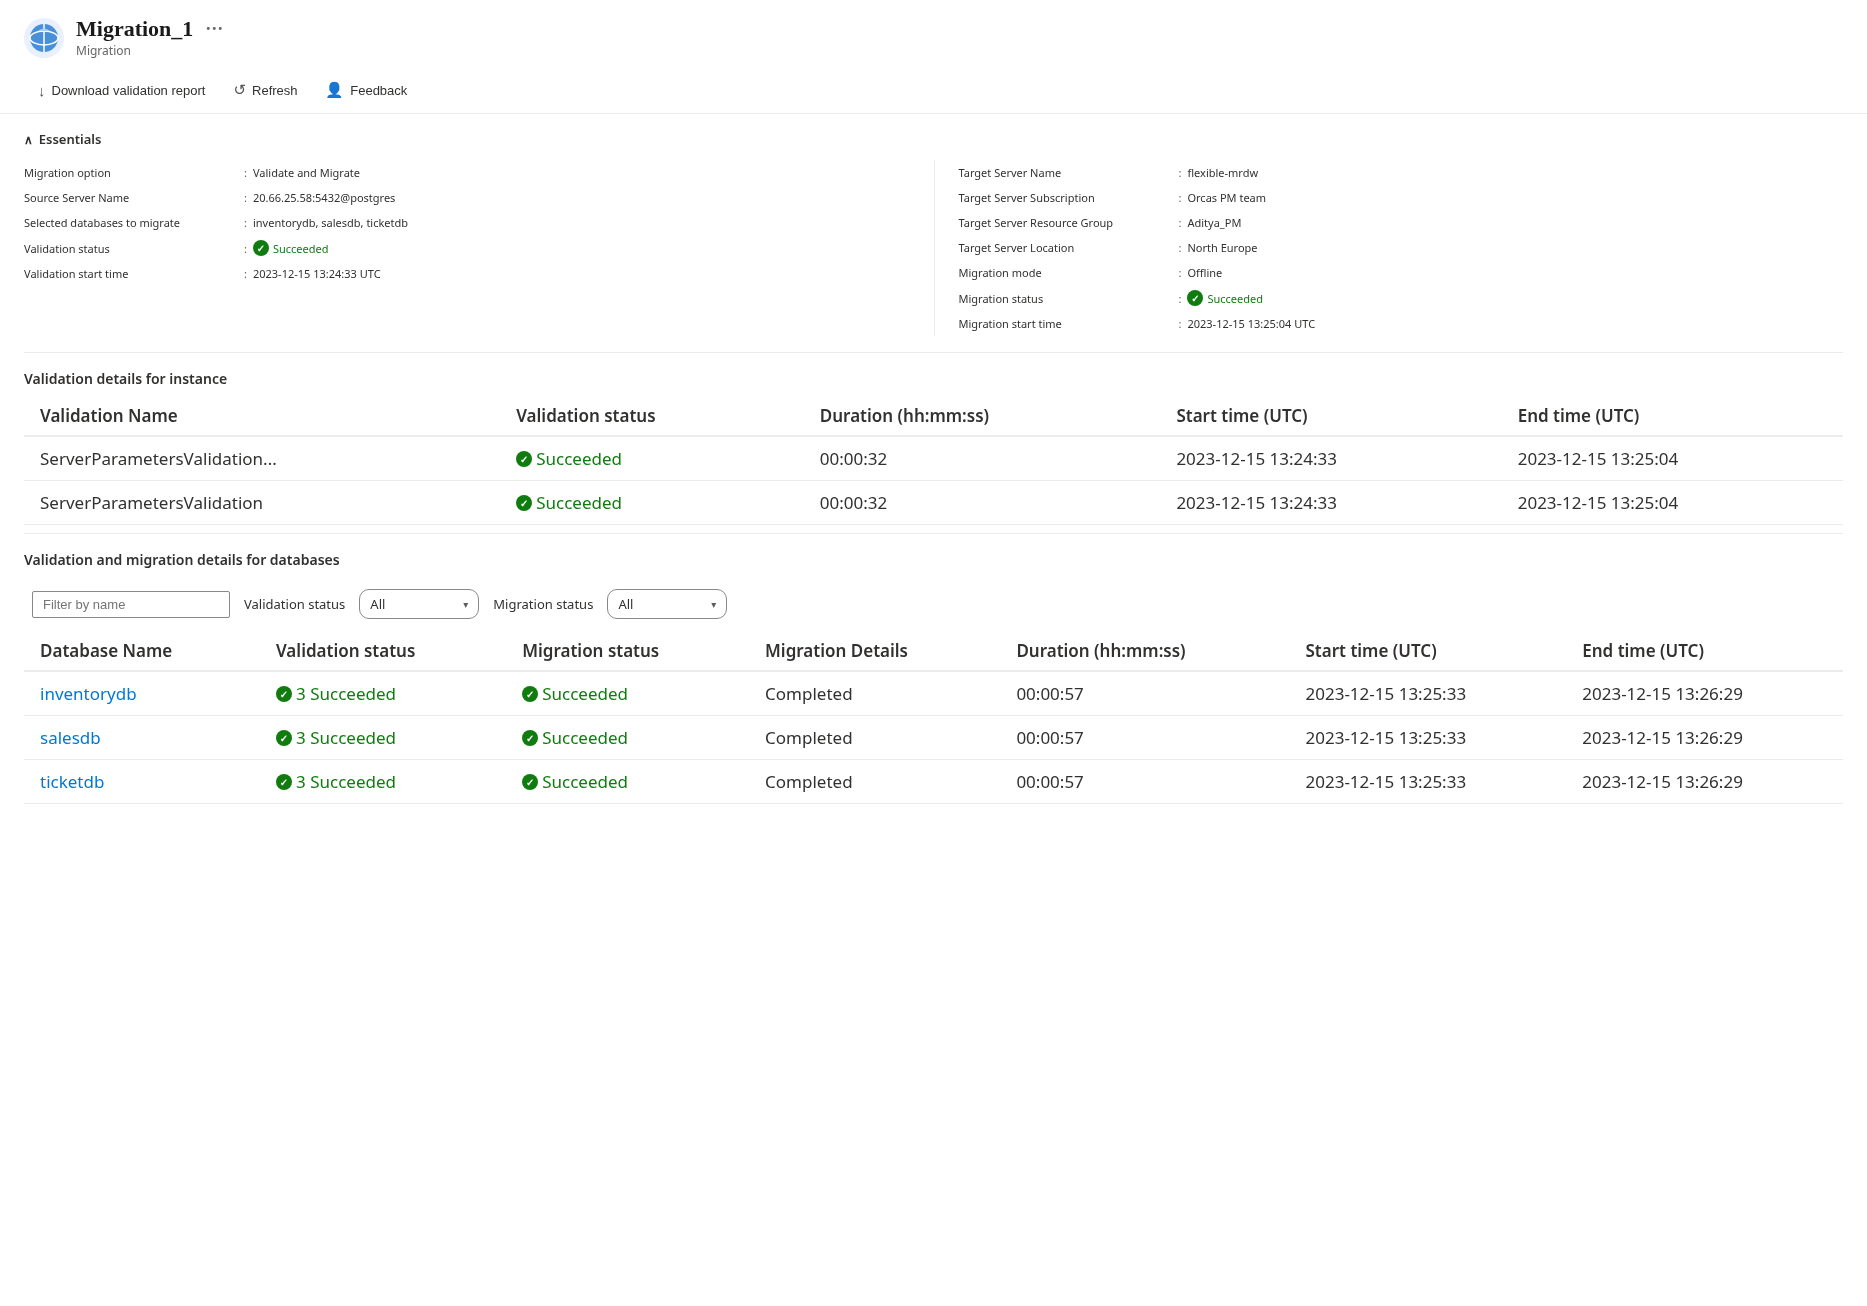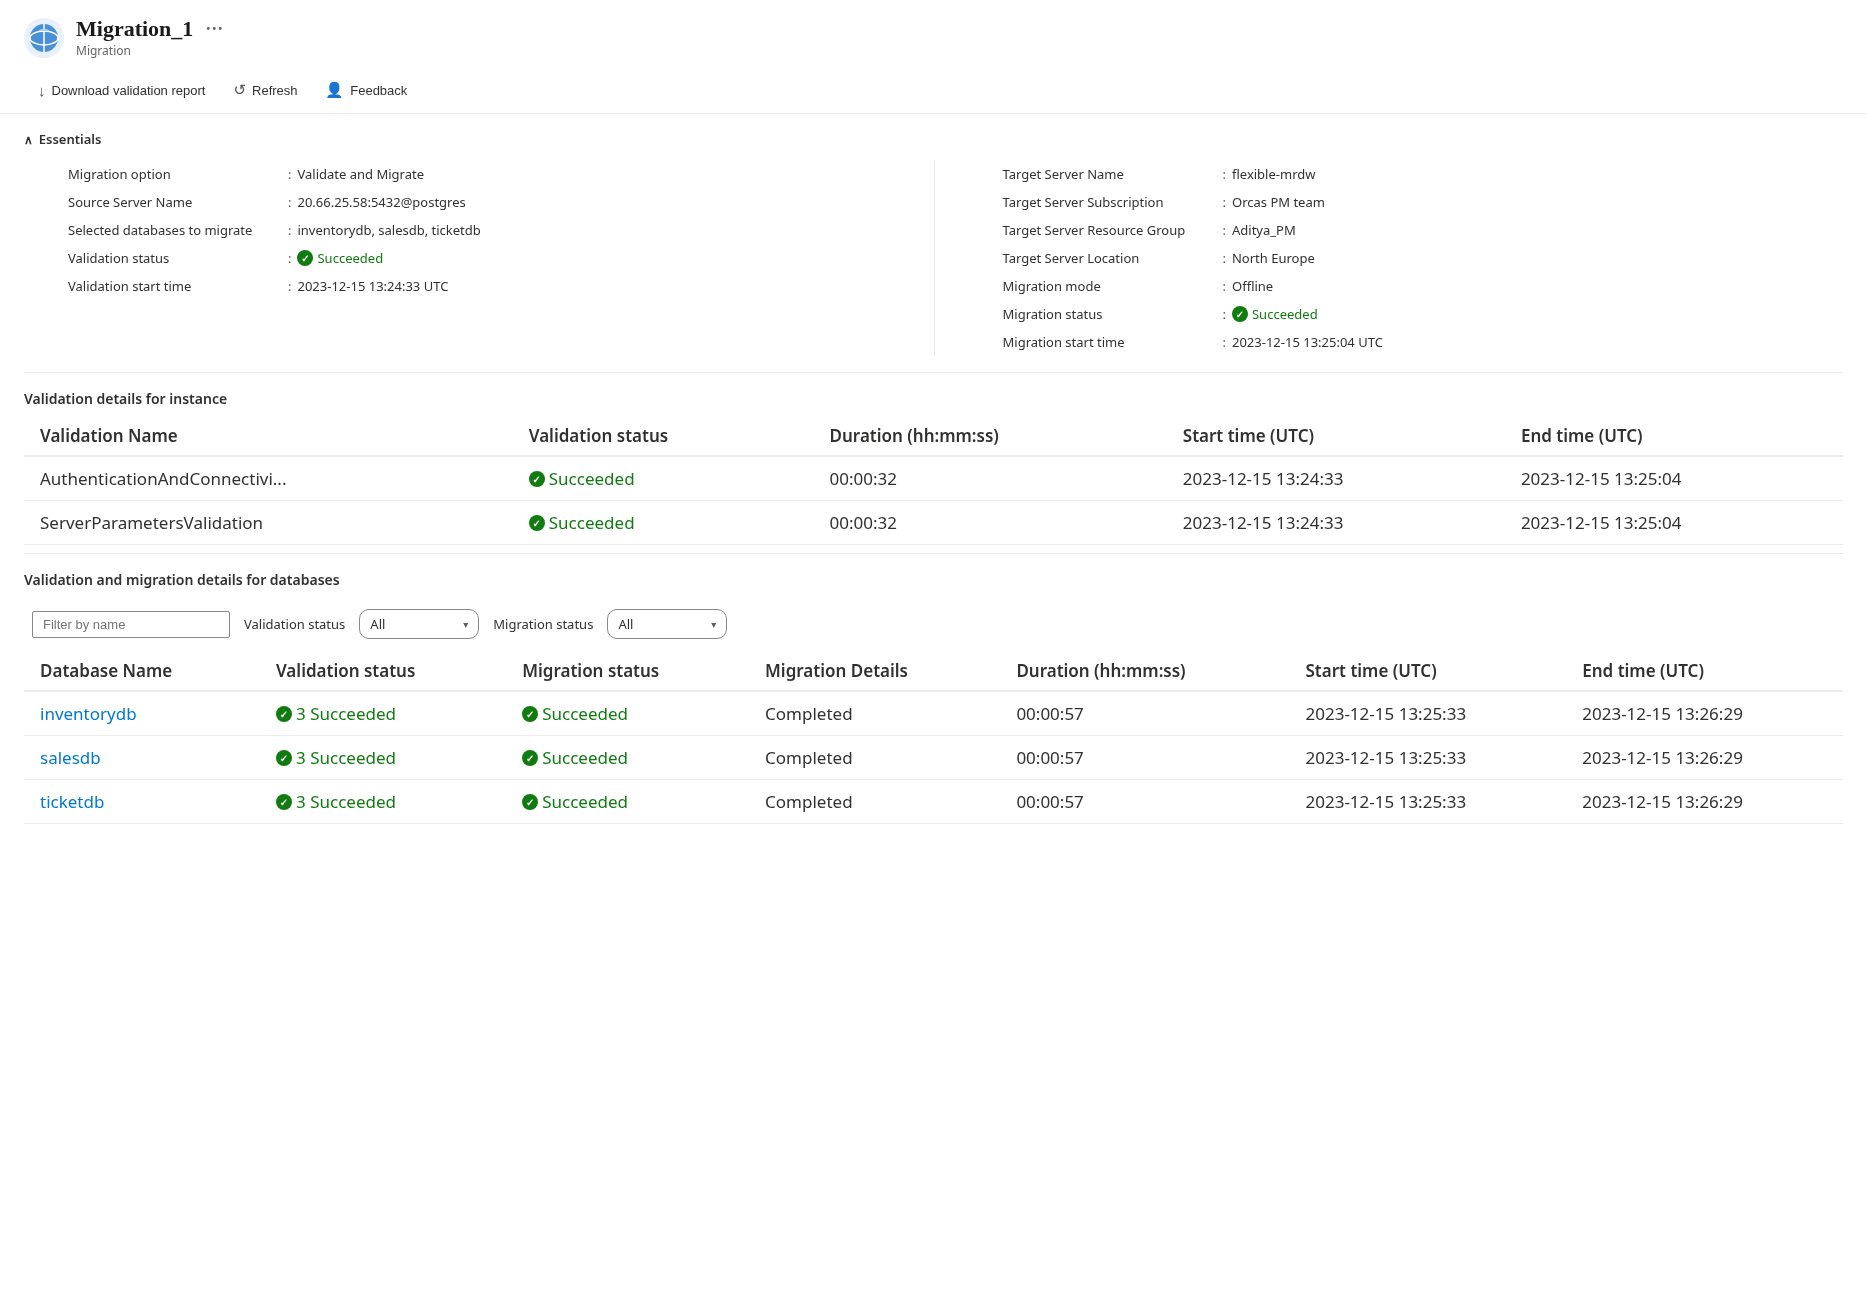--- a/index.html
+++ b/index.html
@@ -89,22 +89,21 @@
     .essentials-grid {
       display: grid;
       grid-template-columns: 1fr 1fr;
       gap: 0;
     }
     .essentials-col { display: flex; flex-direction: column; }
     .essentials-row {
       display: flex;
       align-items: flex-end;
       padding: 5px 0;
-      font-size: 13px;
-      margin-left: 44px;
+      font-size: 11px;
     }
     .essentials-label {
       min-width: 220px;
       color: #323130;
       flex-shrink: 0;
     }
     .essentials-value {
       color: #323130;
       display: flex;
       align-items: center;
@@ -343,21 +342,21 @@
         <tr>
           <th>Validation Name</th>
           <th>Validation status</th>
           <th>Duration (hh:mm:ss)</th>
           <th>Start time (UTC)</th>
           <th>End time (UTC)</th>
         </tr>
       </thead>
       <tbody>
         <tr>
-          <td>AuthenticationAndConnectivi...</td>
+          <td>ServerParametersValidation...</td>
           <td>
             <span class="status-succeeded"><span class="status-icon"></span> Succeeded</span>
           </td>
           <td>00:00:32</td>
           <td>2023-12-15 13:24:33</td>
           <td>2023-12-15 13:25:04</td>
         </tr>
         <tr>
           <td>ServerParametersValidation</td>
           <td>

